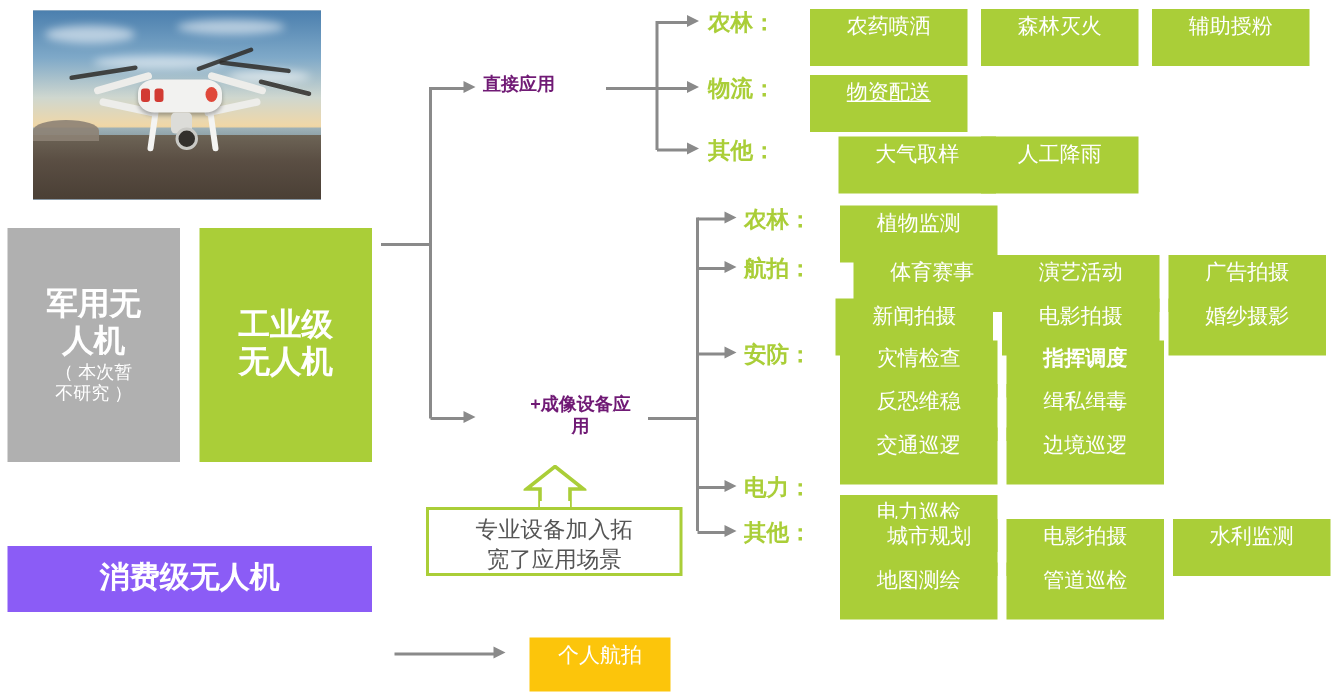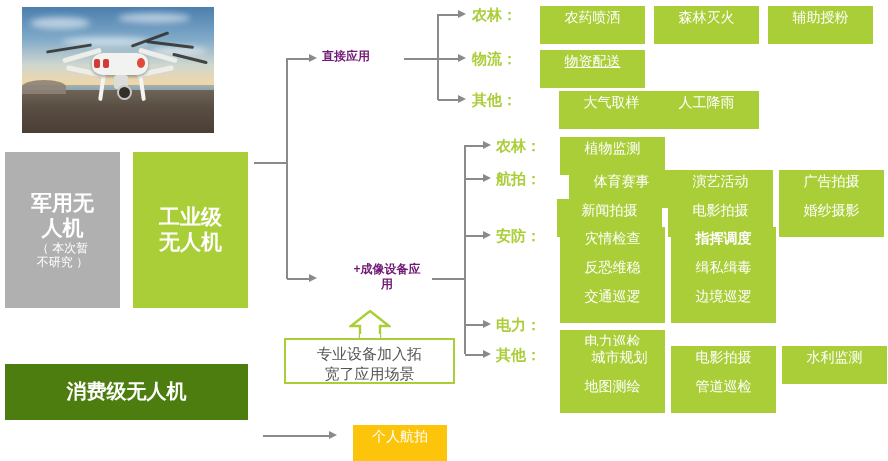--- a/index.html
+++ b/index.html
@@ -22,22 +22,22 @@
   #block-military{
     left:5px;top:152px;width:115px;height:156px;
     background:#b0b0b0;font-size:21px;
   }
   #block-military .sub{font-size:12px;font-weight:normal;display:block;}
   #block-industrial{
     left:133px;top:152px;width:115px;height:156px;
     background:#aace38;font-size:21px;
   }
   #block-consumer{
-    left:5px;top:364px;width:243px;height:56px;
-    background:#4d7c0f;font-size:20px;
+    left:5px;top:364px;width:243px;height:44px;
+    background:#8b5cf6;font-size:20px;
   }
 
   
   #drone-photo{
     position:absolute;left:22px;top:7px;width:192px;height:126px;
     overflow:hidden;background:#3d6a93;
   }
   .sky{position:absolute;left:0;top:0;width:100%;height:66%;
     background:linear-gradient(#4b7fae 0%,#7fa9c8 38%,#cfd7cf 70%,#efd7a8 92%,#e7c98f 100%);}
   .ground{position:absolute;left:0;bottom:0;width:100%;height:34%;

